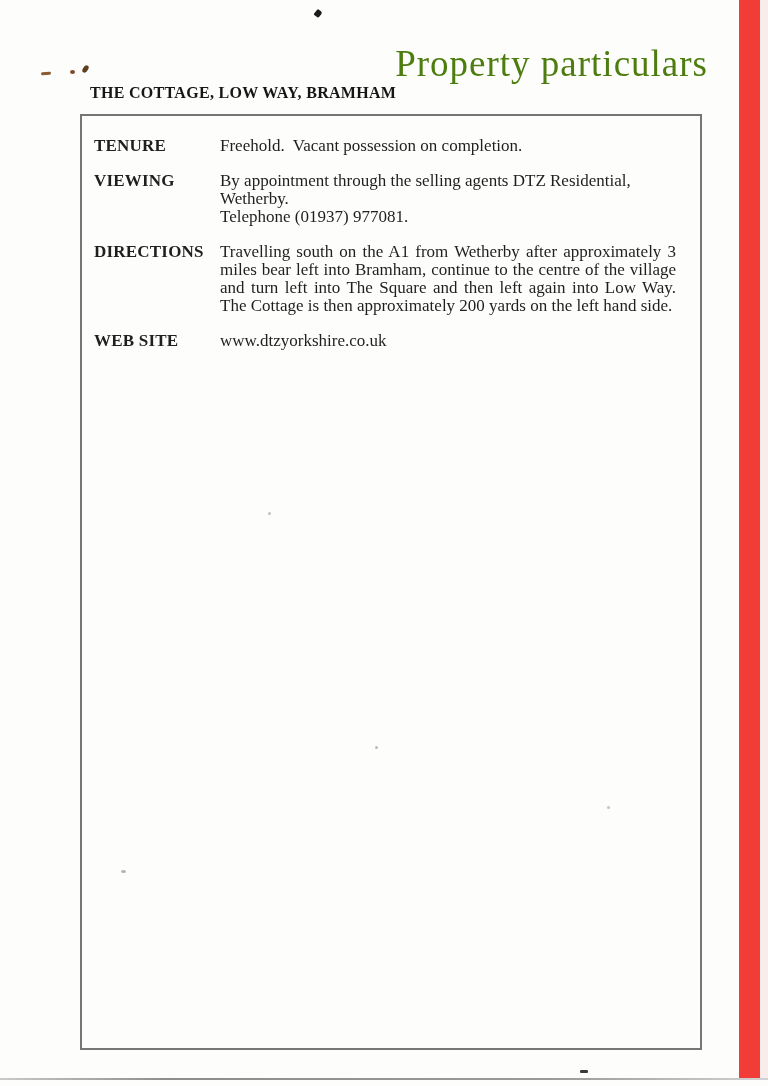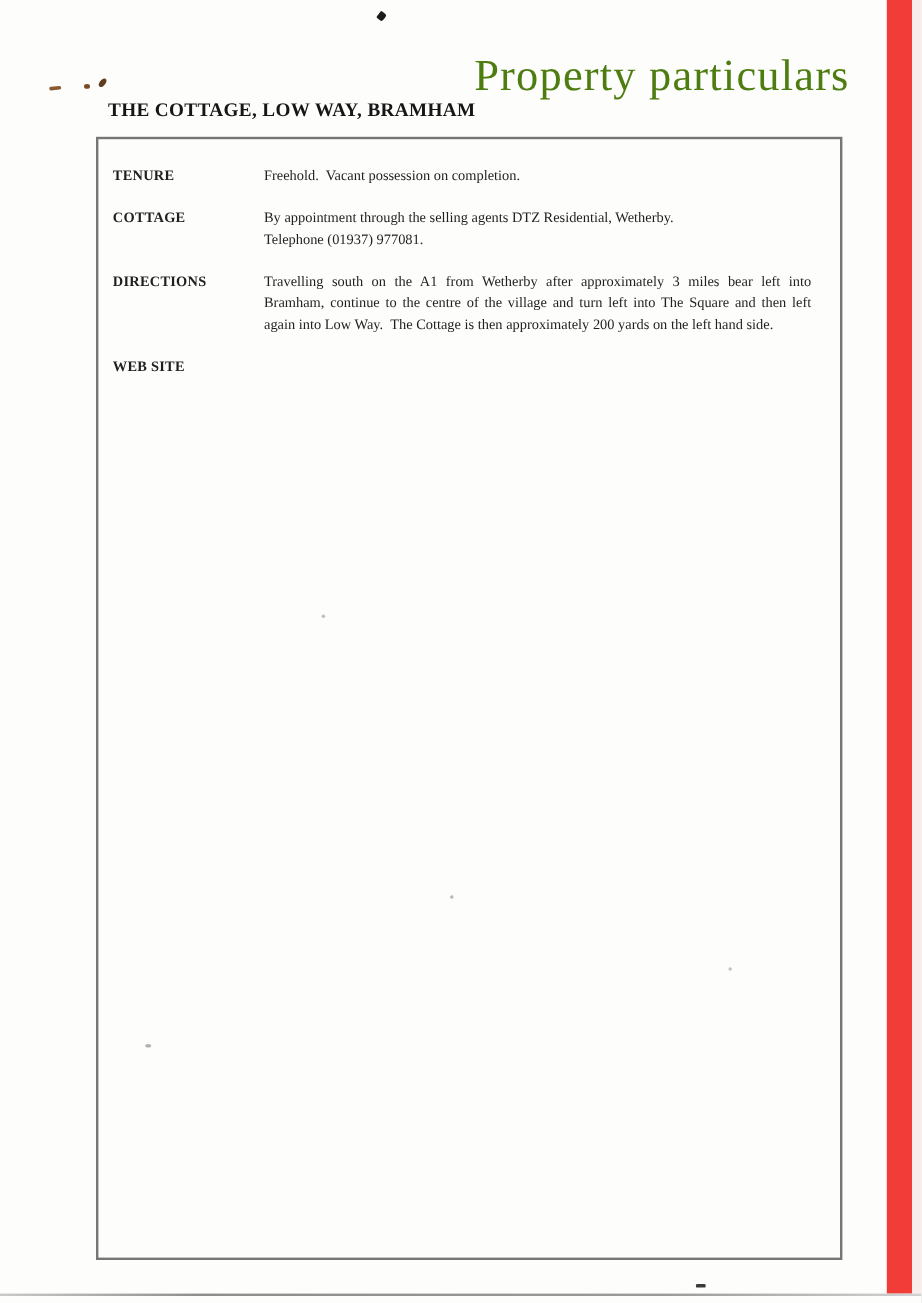--- a/index.html
+++ b/index.html
@@ -55,21 +55,21 @@
     width: 622px; height: 936px;
     box-sizing: border-box;
     border: 2px solid #767676;
     padding: 21px 24px 0 12px;
     background: transparent;
   }
   .row {
     display: flex;
     align-items: flex-start;
     margin-bottom: 17px;
-    font-size: 12px;
+    font-size: 17px;
     line-height: 18px;
     color: #1f1f1f;
   }
   .row .label {
     flex: 0 0 93px;
     width: 93px;
     font-weight: 700;
     letter-spacing: 0.2px;
   }
   .row .value {
@@ -104,32 +104,33 @@
   <h2 class="property-title">THE COTTAGE, LOW WAY, BRAMHAM</h2>
 
   <div class="particulars-box">
 
     <div class="row">
       <div class="label">TENURE</div>
       <div class="value">Freehold.  Vacant possession on completion.</div>
     </div>
 
     <div class="row">
-      <div class="label">COTTAGE</div>
+      <div class="label">VIEWING</div>
       <div class="value">By appointment through the selling agents DTZ Residential, Wetherby.
 Telephone (01937) 977081.</div>
     </div>
 
     <div class="row justified">
       <div class="label">DIRECTIONS</div>
       <div class="value">Travelling south on the A1 from Wetherby after approximately 3 miles bear left into Bramham, continue to the centre of the village and turn left into The Square and then left again into Low Way.  The Cottage is then approximately 200 yards on the left hand side.</div>
     </div>
 
     <div class="row">
       <div class="label">WEB SITE</div>
+      <div class="value">www.dtzyorkshire.co.uk</div>
     </div>
 
   </div>
 
   <div class="speck speck-top-center"></div>
   <div class="speck speck-dash-left"></div>
   <div class="speck speck-dot-left"></div>
   <div class="speck speck-comma-left"></div>
   <div class="speck speck-dash-bottom"></div>
   <div class="speck speck-faint-1"></div>

